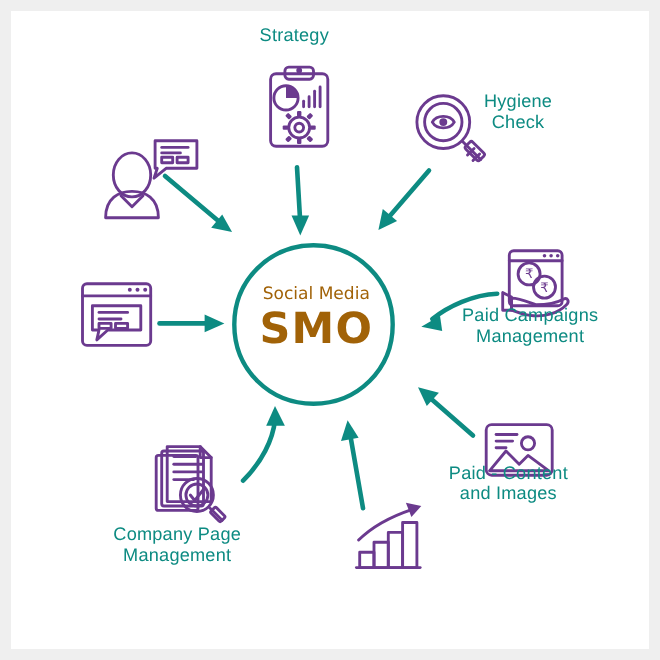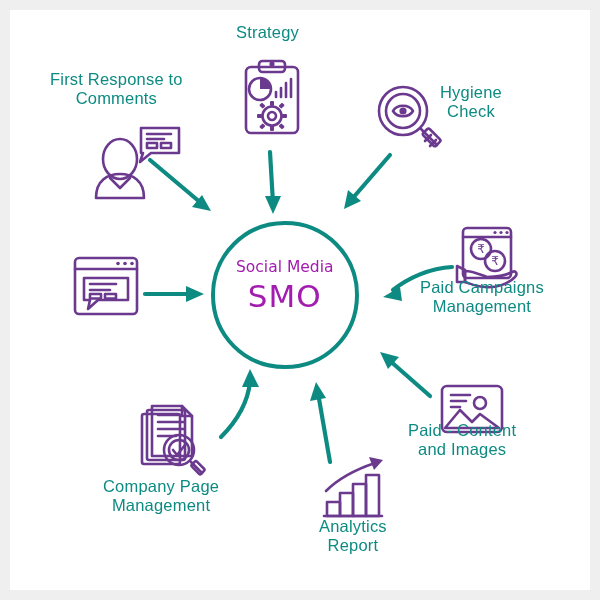--- a/index.html
+++ b/index.html
@@ -20,26 +20,26 @@
     font-size:16.5px;
     line-height:1.18;
     text-align:center;
     white-space:pre-line;
     letter-spacing:.2px;
     pointer-events:none;
   }
   .center-text{
     position:absolute;
     text-align:center;
-    color:#a21caf;
+    color:#a16207;
     font-family:"DejaVu Sans", sans-serif;
     pointer-events:none;
   }
   .ct-line1{font-size:15.5px;line-height:1.25;}
-  .ct-smo{font-size:31px;line-height:1.1;letter-spacing:1px;margin-top:2px;}
+  .ct-smo{font-size:39px;line-height:1.1;letter-spacing:1px;margin-top:2px;font-weight:bold;}
 </style>
 </head>
 <body>
 
 <div id="stage">
 
   <svg id="canvas" viewBox="0 0 600 600">
     <defs>
       <style>
         .tl{stroke:#0d8b82;fill:none;stroke-linecap:round;stroke-linejoin:round;}
@@ -220,20 +220,16 @@
     <div class="ct-smo">SMO</div>
   </div>
 
   <div class="node-label" style="left: 236px; top: 23px;">Strategy</div>
   <div class="node-label" style="left: 440px; top: 83px;">Hygiene
 Check</div>
   <div class="node-label" style="left: 420px; top: 278px;">Paid Campaigns
 Management</div>
   <div class="node-label" style="left: 408px; top: 421px;">Paid - Content
 and Images</div>
-  <div class="node-label" style="left: 319px; top: 517px;">Analytics
-Report</div>
   <div class="node-label" style="left: 103px; top: 477px;">Company Page
 Management</div>
-  <div class="node-label" style="left: 50px; top: 70px;">First Response to
-Comments</div>
 
 </div>
 
 </body></html>

